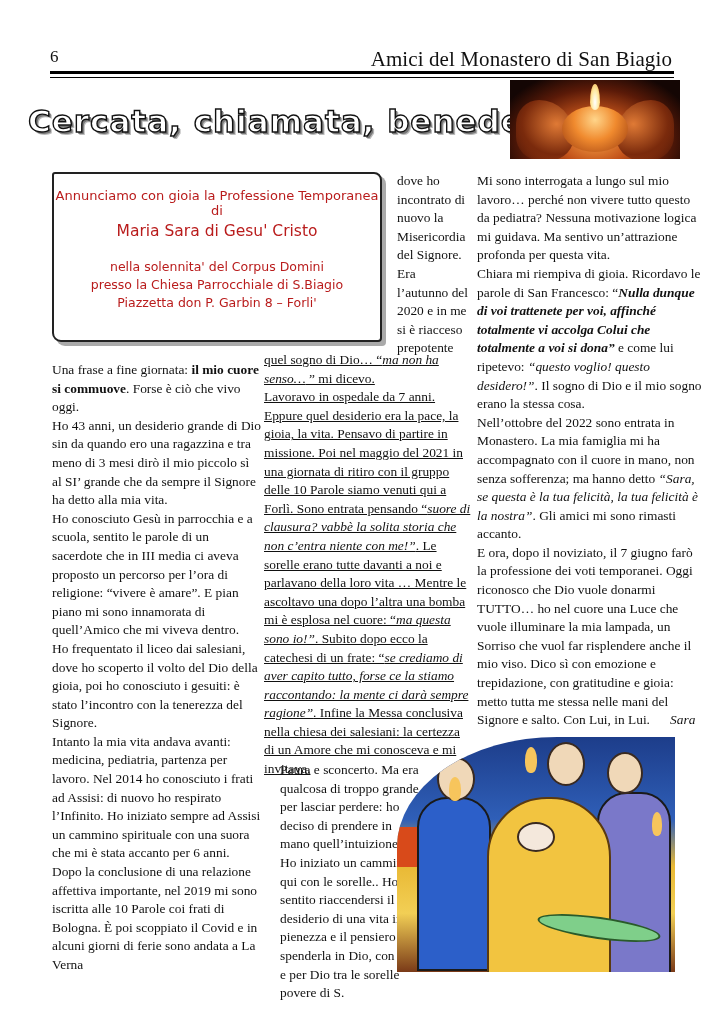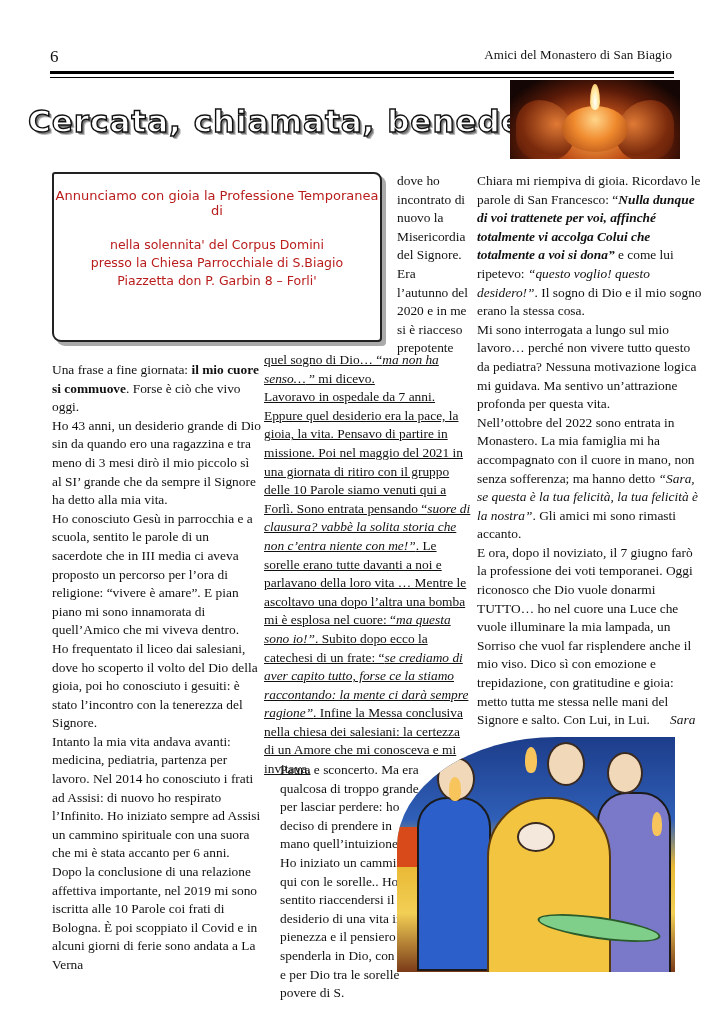--- a/index.html
+++ b/index.html
@@ -1,19 +1,19 @@
 <!DOCTYPE html>
 <html><head>
   <meta charset="utf-8">
   <style>
     html, body { margin: 0; padding: 0; background: #ffffff; }
     body { width: 724px; height: 1024px; position: relative; overflow: hidden; color: #111; font-family: "Liberation Serif", "DejaVu Serif", serif; }
     .abs { position: absolute; }
     .header-num { left: 50px; top: 47px; font-size: 17px; }
-    .header-title { right: 52px; top: 47px; font-size: 13px; letter-spacing: 0.1px; }
+    .header-title { right: 52px; top: 47px; font-size: 21px; letter-spacing: 0.1px; }
     .rule-thick { left: 50px; width: 624px; top: 71px; height: 3px; background: #000; }
     .rule-thin { left: 50px; width: 624px; top: 77px; height: 1px; background: #000; }
     .title {
       left: 28px; top: 103px; font-family: "DejaVu Sans", sans-serif; font-weight: bold; font-size: 31px;
       color: #fff; letter-spacing: 1px;
       -webkit-text-stroke: 1.4px #111;
       text-shadow: 2px 2px 0 #777, 3px 3px 0 #bbb;
     }
     .candle {
       left: 510px; top: 80px; width: 170px; height: 79px; background: radial-gradient(ellipse at 50% 75%, #f5a043 0%, #c2521a 30%, #5a1a08 60%, #140604 85%);
@@ -73,20 +73,21 @@
 
 <div class="abs candle">
   <div class="handL"></div>
   <div class="handR"></div>
   <div class="ball"></div>
   <div class="flame"></div>
 </div>
 
 <div class="abs scroll">
   <div class="l1">Annunciamo con gioia la Professione  Temporanea di</div>
+  <div class="l2">Maria Sara di Gesu' Cristo</div>
   <div class="gap"></div>
   <div class="ln">nella solennita' del Corpus Domini</div>
   <div class="ln">presso la Chiesa Parrocchiale di S.Biagio</div>
   <div class="ln">Piazzetta don P. Garbin 8 – Forli'</div>
 </div>
 
 <div class="col c1">
   <p><span>Una frase a fine giornata: </span><b>il mio cuore si commuove</b><span>. Forse è ciò che vivo oggi.</span></p>
   <p>Ho 43 anni, un desiderio grande di Dio sin da quando ero una ragazzina e tra meno di 3 mesi dirò il mio piccolo sì al SI’ grande che da sempre il Signore ha detto alla mia vita.</p>
   <p>Ho conosciuto Gesù in parrocchia e a scuola, sentito le parole di un sacerdote che in III media ci aveva proposto un percorso per l’ora di religione: “vivere è amare”. E pian piano mi sono innamorata di quell’Amico che mi viveva dentro.</p>
@@ -100,22 +101,22 @@
   <p><span>quel sogno di Dio… “</span><i>ma non ha senso…</i><span> ” mi dicevo.</span></p>
   <p><span>Lavoravo in ospedale da 7 anni. Eppure quel desiderio era la pace, la gioia, la vita. Pensavo di partire in missione. Poi nel maggio del 2021 in una giornata di ritiro con il gruppo delle 10 Parole siamo venuti qui a Forlì. Sono entrata pensando “</span><i>suore di clausura? vabbè la solita storia che non c’entra niente con me!”</i><span>. Le sorelle erano tutte davanti a noi e parlavano della loro vita … Mentre le ascoltavo una dopo l’altra una bomba mi è esplosa nel cuore: “</span><i>ma questa sono io!”</i><span>. Subito dopo ecco la catechesi di un frate: “</span><i>se crediamo di aver capito tutto, forse ce la stiamo raccontando: la mente ci darà sempre ragione”</i><span>. Infine la Messa conclusiva nella chiesa dei salesiani: la certezza di un Amore che mi conosceva e mi invitava.</span></p>
 </div>
 
 <div class="col c2b">
   <p>Paura e sconcerto. Ma era qualcosa di troppo grande per lasciar perdere: ho deciso di prendere in mano quell’intuizione.</p>
   <p>Ho iniziato un cammino qui con le sorelle.. Ho sentito riaccendersi il desiderio di una vita in pienezza e il pensiero di spenderla in Dio, con Dio e per Dio tra le sorelle povere di S.</p>
 </div>
 
 <div class="col c3">
+  <p>Mi sono interrogata a lungo sul mio lavoro… perché non vivere tutto questo da pediatra? Nessuna motivazione logica mi guidava. Ma sentivo un’attrazione profonda per questa vita.</p>
   <p><span>Chiara mi riempiva di gioia. Ricordavo le parole di San Francesco: “</span><b class="it">Nulla dunque di voi trattenete per voi, affinché totalmente vi accolga Colui che totalmente a voi si dona”</b><span> e come lui ripetevo: </span><i>“questo voglio! questo desidero!”</i><span>. Il sogno di Dio e il mio sogno erano la stessa cosa.</span></p>
-  <p>Mi sono interrogata a lungo sul mio lavoro… perché non vivere tutto questo da pediatra? Nessuna motivazione logica mi guidava. Ma sentivo un’attrazione profonda per questa vita.</p>
   <p><span>Nell’ottobre del 2022 sono entrata in Monastero. La mia famiglia mi ha accompagnato con il cuore in mano, non senza sofferenza; ma hanno detto </span><i>“Sara, se questa è la tua felicità, la tua felicità è la nostra”</i><span>. Gli amici mi sono rimasti accanto.</span></p>
   <p><span>E ora, dopo il noviziato, il 7 giugno farò la professione dei voti temporanei. Oggi riconosco che Dio vuole donarmi TUTTO… ho nel cuore una Luce che vuole illuminare la mia lampada, un Sorriso che vuol far risplendere anche il mio viso. Dico sì con emozione e trepidazione, con gratitudine e gioia: metto tutta me stessa nelle mani del Signore e salto. Con Lui, in Lui.</span>&nbsp;&nbsp;&nbsp;&nbsp;&nbsp;&nbsp;<i>Sara</i></p>
 </div>
 
 <div class="abs stained">
   <div class="red"></div>
   <div class="body1"></div>
   <div class="body3"></div>
   <div class="body2"></div>
   <div class="fig f1"></div>

